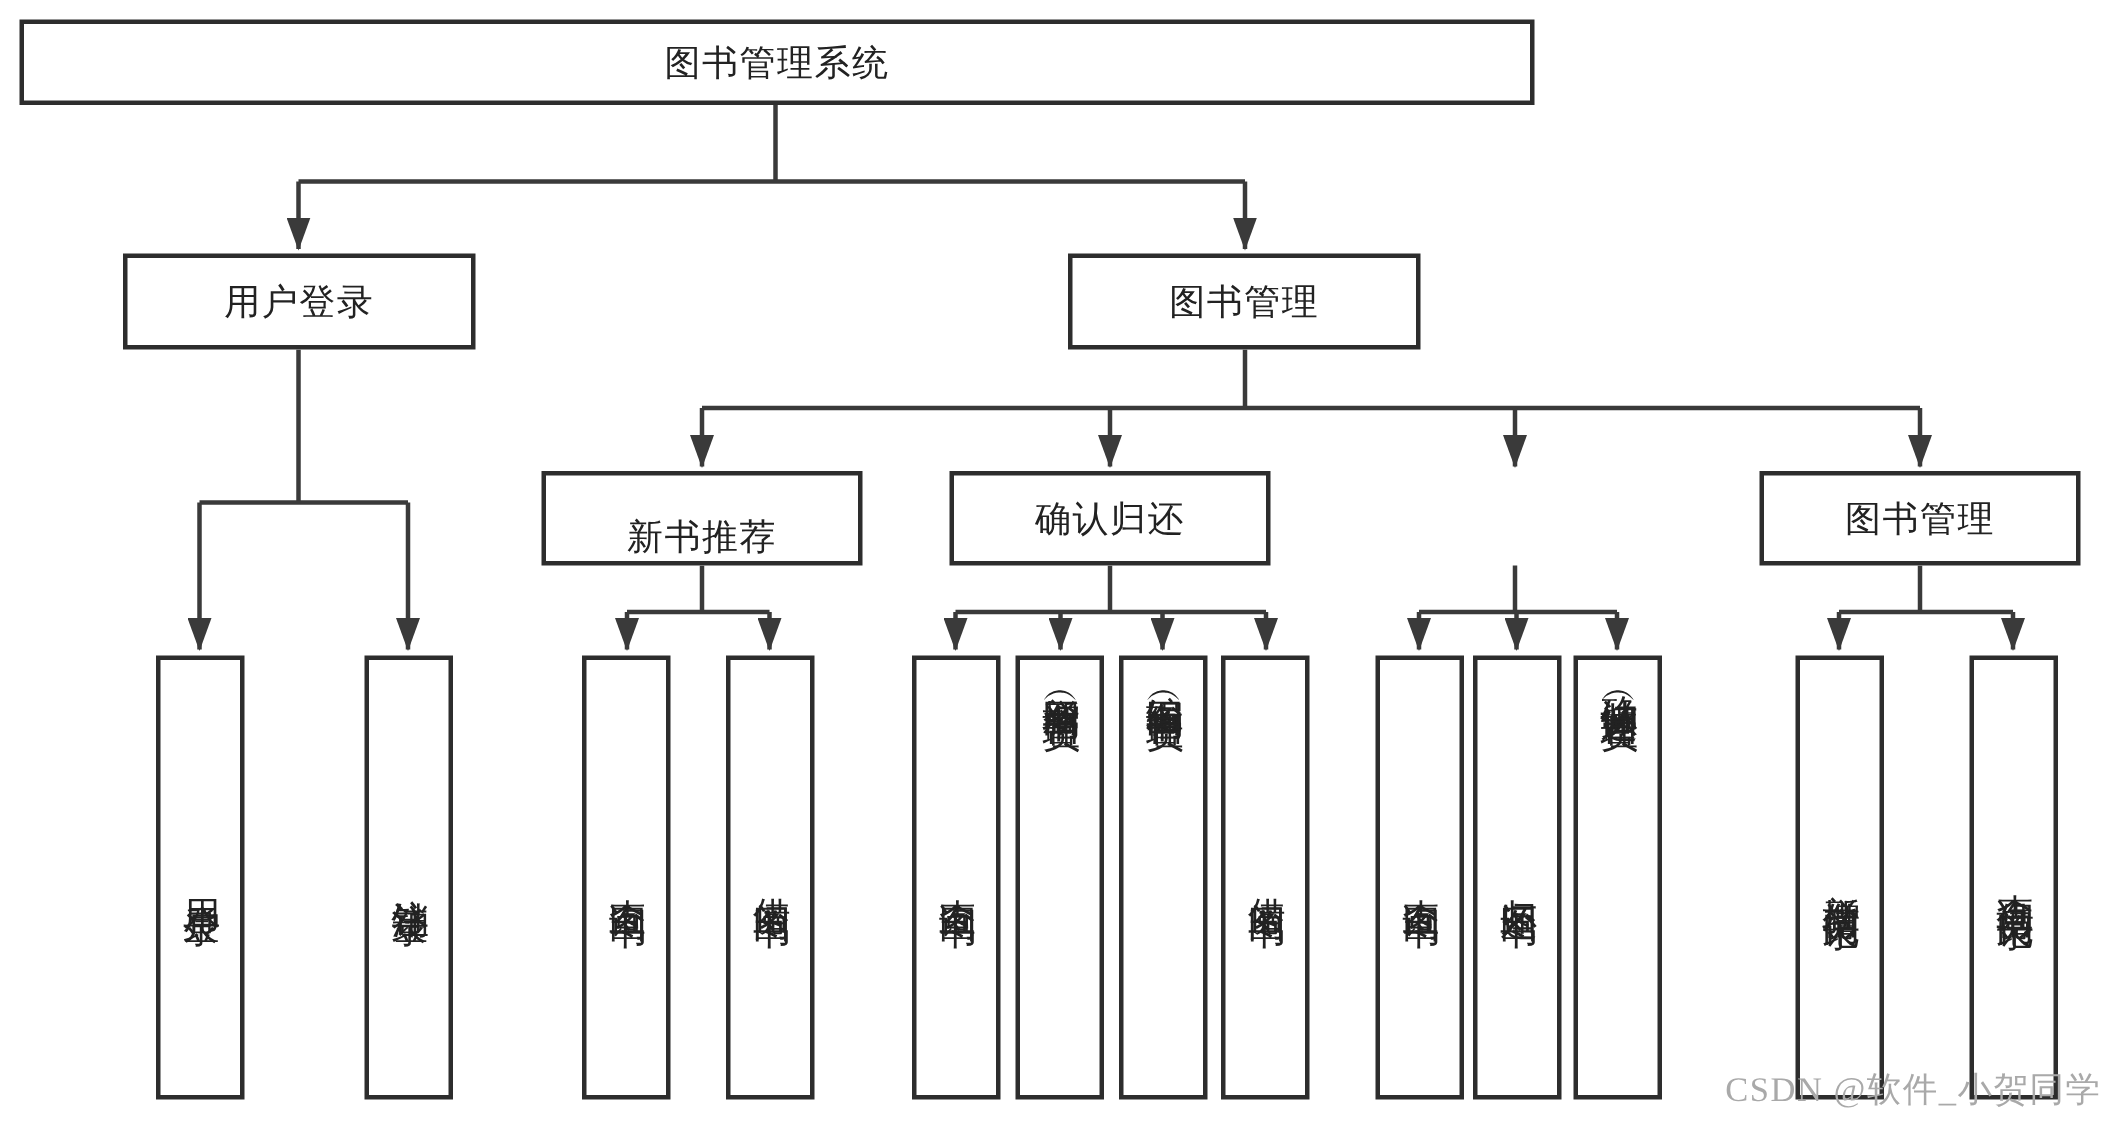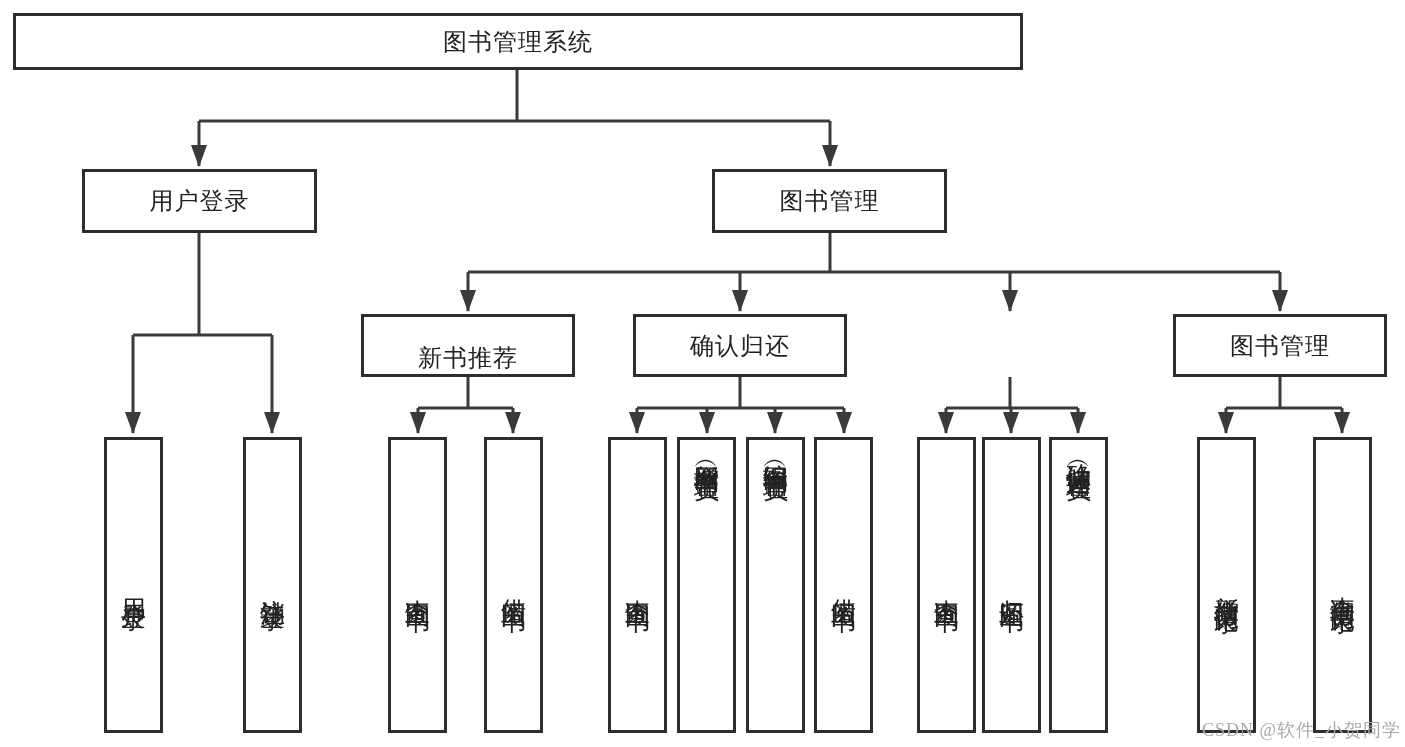--- a/index.html
+++ b/index.html
@@ -57,21 +57,21 @@
   .leaf.tall{align-items:flex-start;}
   .leaf.tall .lbl{padding-top:4px;letter-spacing:2px;}
   .lf-1{left:104px;}  .lf-2{left:243px;}
   .lf-3{left:388px;}  .lf-4{left:484px;}
   .lf-5{left:608px;}  .lf-6{left:677px;}
   .lf-7{left:746px;}  .lf-8{left:814px;}
   .lf-9{left:917px;}  .lf-10{left:982px;} .lf-11{left:1049px;}
   .lf-12{left:1197px;}.lf-13{left:1313px;}
   .watermark{
     position:absolute;right:4px;bottom:5px;
-    font-size:18px;letter-spacing:1px;
+    font-size:23px;letter-spacing:1px;
     color:var(--watermark);
     z-index:3;white-space:nowrap;
   }
 </style>
 </head>
 <body>
 
 <div class="canvas">
 
   <svg class="wires" width="1405" height="747" viewBox="0 0 1405 747">

